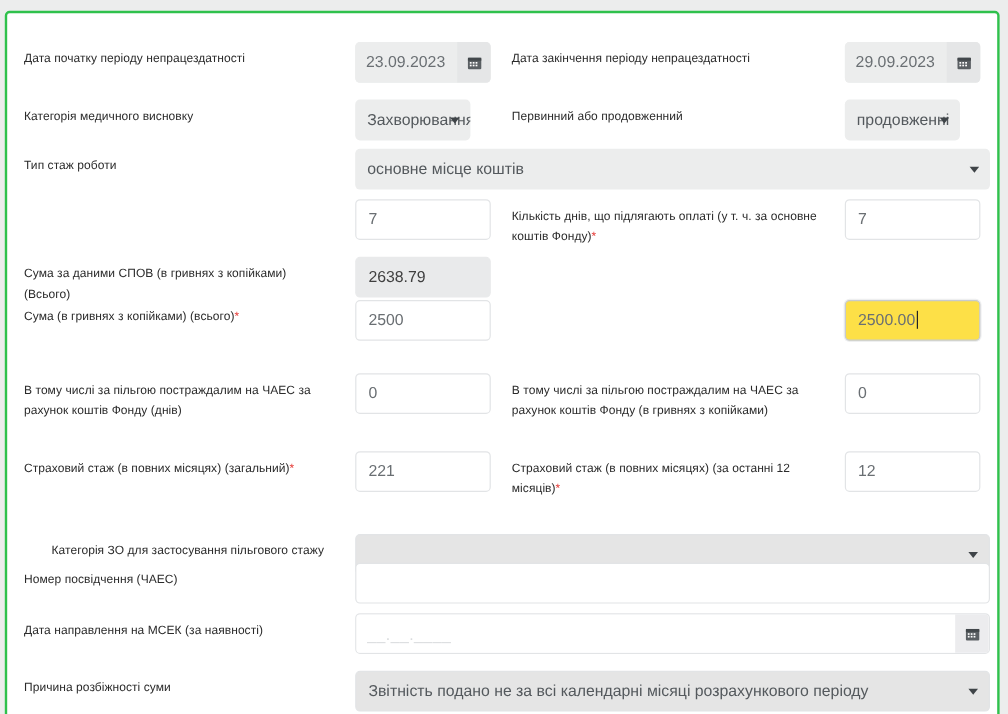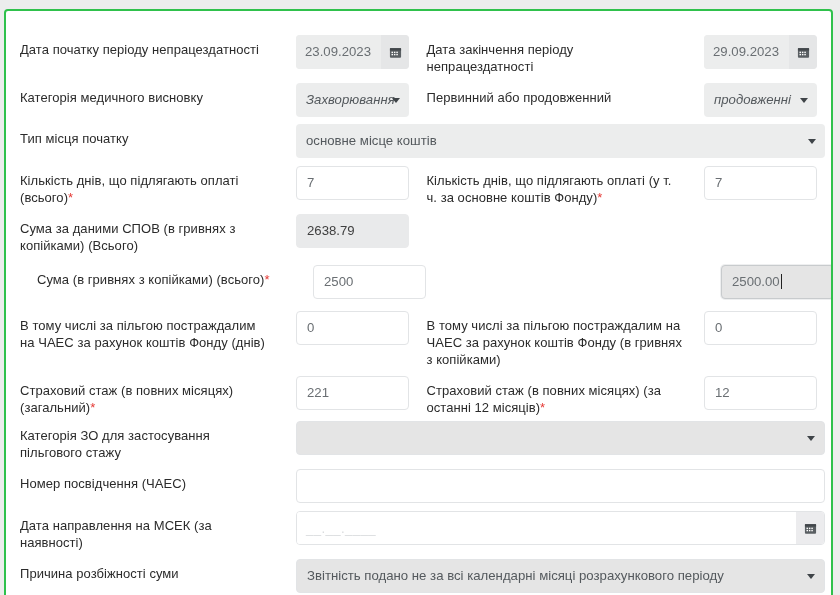--- a/index.html
+++ b/index.html
@@ -41,21 +41,21 @@
   }
 
   .col {
     display: flex;
     align-items: flex-start;
   }
   .col.half { width: 50%; }
   .col.full { width: 100%; }
 
   .lbl {
-    font-size: 13px;
+    font-size: 10px;
     line-height: 17px;
     color: #2b2b2b;
     padding-top: 6px;
     letter-spacing: 0.05px;
   }
   .lbl.left  { width: 272px; padding-left: 14px; padding-right: 8px; }
   .lbl.right { width: 272px; padding-left: 8px;  padding-right: 8px; }
 
   .req { color: #e53935; }
 
@@ -68,21 +68,21 @@
     border-radius: 4px;
     background: #ffffff;
     font-size: 13.2px;
     color: #6a6f73;
     line-height: 32px;
     padding: 0 10px;
     white-space: nowrap;
     overflow: hidden;
   }
   .inp.ro   { background: #e9eaeb; border-color: #e9eaeb; color: #404040; }
-  .inp.focus{ border-color: #c8cbcd; box-shadow: 0 0 0 1px rgba(160,165,170,.18); background:#e5e5e5; }
+  .inp.focus{ border-color: #c8cbcd; box-shadow: 0 0 0 1px rgba(160,165,170,.18); background:#fde047; }
 
   .caret {
     display: inline-block;
     width: 1px;
     height: 15px;
     background: #222;
     vertical-align: -3px;
     margin-left: 1px;
   }
 
@@ -149,21 +149,21 @@
   .sel .arrow {
     position: absolute;
     right: 9px;
     top: 50%;
     margin-top: -2px;
     width: 0; height: 0;
     border-left: 4.5px solid transparent;
     border-right: 4.5px solid transparent;
     border-top: 5px solid #3f4448;
   }
-  .sel.w-sel-sm  { width: 113px; font-style: italic; }
+  .sel.w-sel-sm  { width: 96px; }
   .sel.w-sel-lg  { width: 529px; }
 
   
   .ctl-left  { position: absolute; left: 290px; }
   .ctl-right { position: absolute; left: 698px; }
 
   svg { display: block; }
 </style>
 </head>
 <body>
@@ -221,49 +221,48 @@
         </div>
         <div class="col half">
           <div class="lbl right"><span>Первинний або продовженний</span></div>
           <div class="ctl ctl-right" style="top: 0px;">
             <div class="sel w-sel-sm"><span>продовженні</span><span class="arrow"></span></div>
           </div>
         </div>
       </div>
       <div class="row" style="top: 113px;">
         <div class="col full">
-          <div class="lbl left"><span>Тип місця початку</span></div>
+          <div class="lbl left"><span>Тип стаж роботи</span></div>
           <div class="ctl ctl-left" style="top: 0px;">
             <div class="sel w-sel-lg"><span>основне місце коштів</span><span class="arrow"></span></div>
           </div>
         </div>
       </div>
       <div class="row" style="top: 155px;">
         <div class="col half">
-          <div class="lbl left"><span>Кількість днів, що підлягають оплаті (всього)</span><span class="req">*</span></div>
           <div class="ctl ctl-left" style="top: 0px;">
             <div class="inp w-small"><span>7</span></div>
           </div>
         </div>
         <div class="col half">
           <div class="lbl right"><span>Кількість днів, що підлягають оплаті (у т. ч. за основне коштів Фонду)</span><span class="req">*</span></div>
           <div class="ctl ctl-right" style="top: 0px;">
             <div class="inp w-small"><span>7</span></div>
           </div>
         </div>
       </div>
       <div class="row" style="top: 203px;">
         <div class="col full">
           <div class="lbl left"><span>Сума за даними СПОВ (в гривнях з копійками) (Всього)</span></div>
           <div class="ctl ctl-left" style="top: 0px;">
             <div class="inp w-small ro"><span>2638.79</span></div>
           </div>
         </div>
       </div>
-      <div class="row" style="top: 254px; margin-left: 17px;">
+      <div class="row" style="top: 239px;">
         <div class="col half">
           <div class="lbl left"><span>Сума (в гривнях з копійками) (всього)</span><span class="req">*</span></div>
           <div class="ctl ctl-left" style="top: 0px;">
             <div class="inp w-small"><span>2500</span></div>
           </div>
         </div>
         <div class="col half">
           <div class="ctl ctl-right" style="top: 0px;">
             <div class="inp w-small focus"><span>2500.00</span><span class="caret"></span></div>
           </div>
@@ -290,21 +289,21 @@
             <div class="inp w-small"><span>221</span></div>
           </div>
         </div>
         <div class="col half">
           <div class="lbl right"><span>Страховий стаж (в повних місяцях) (за останні 12 місяців)</span><span class="req">*</span></div>
           <div class="ctl ctl-right" style="top: 0px;">
             <div class="inp w-small"><span>12</span></div>
           </div>
         </div>
       </div>
-      <div class="row" style="top: 410px;">
+      <div class="row" style="top: 434px; text-align: right;">
         <div class="col full">
           <div class="lbl left"><span>Категорія ЗО для застосування пільгового стажу</span></div>
           <div class="ctl ctl-left" style="top: 0px;">
             <div class="sel w-sel-lg white"><span></span><span class="arrow"></span></div>
           </div>
         </div>
       </div>
       <div class="row" style="top: 458px;">
         <div class="col full">
           <div class="lbl left"><span>Номер посвідчення (ЧАЕС)</span></div>

